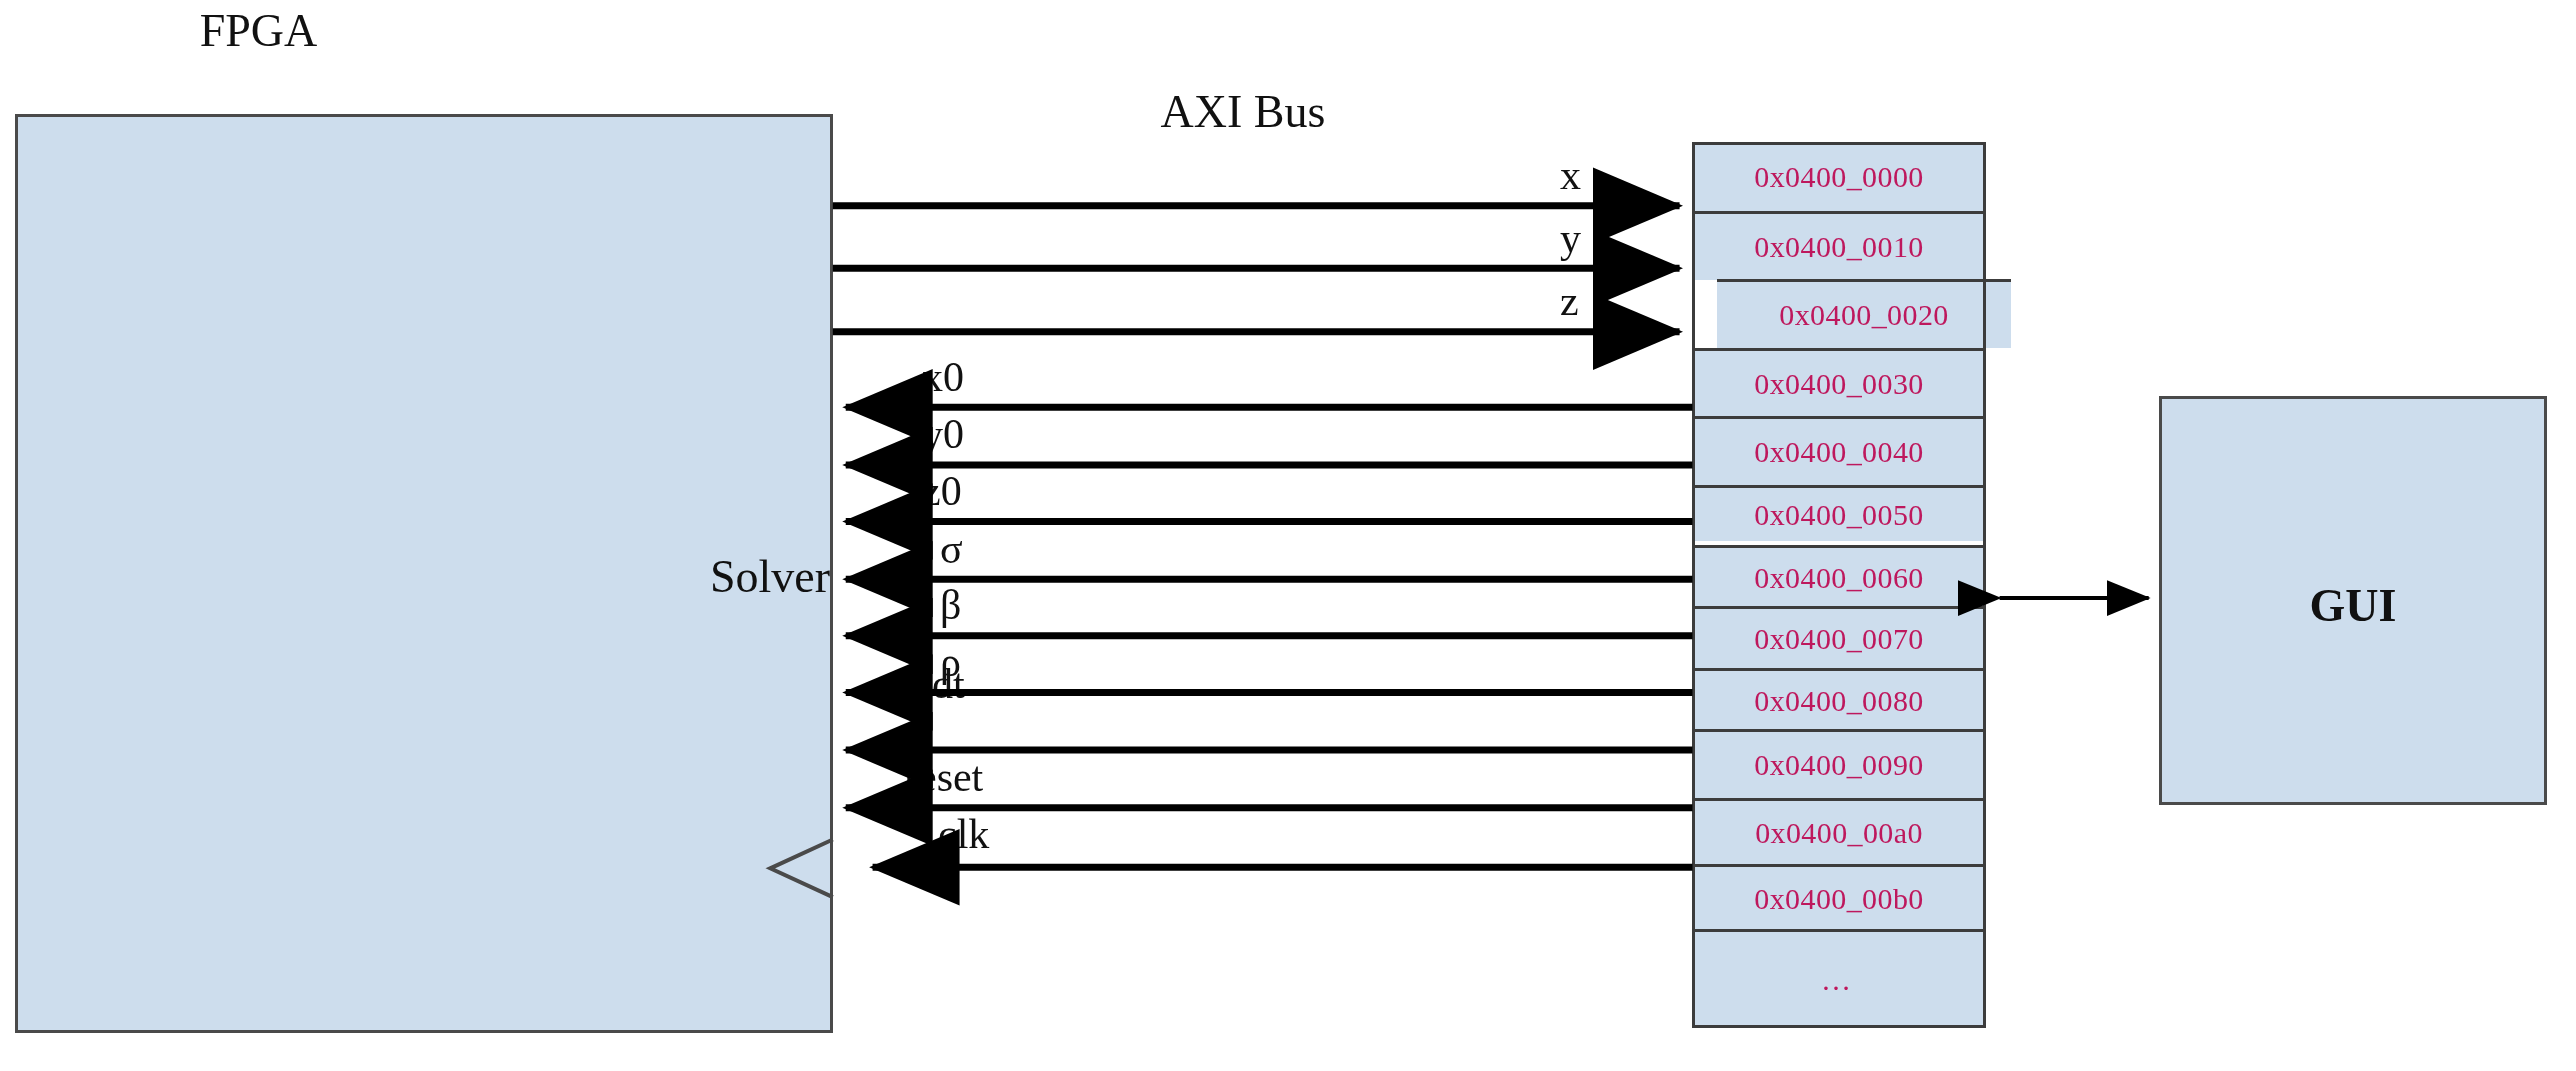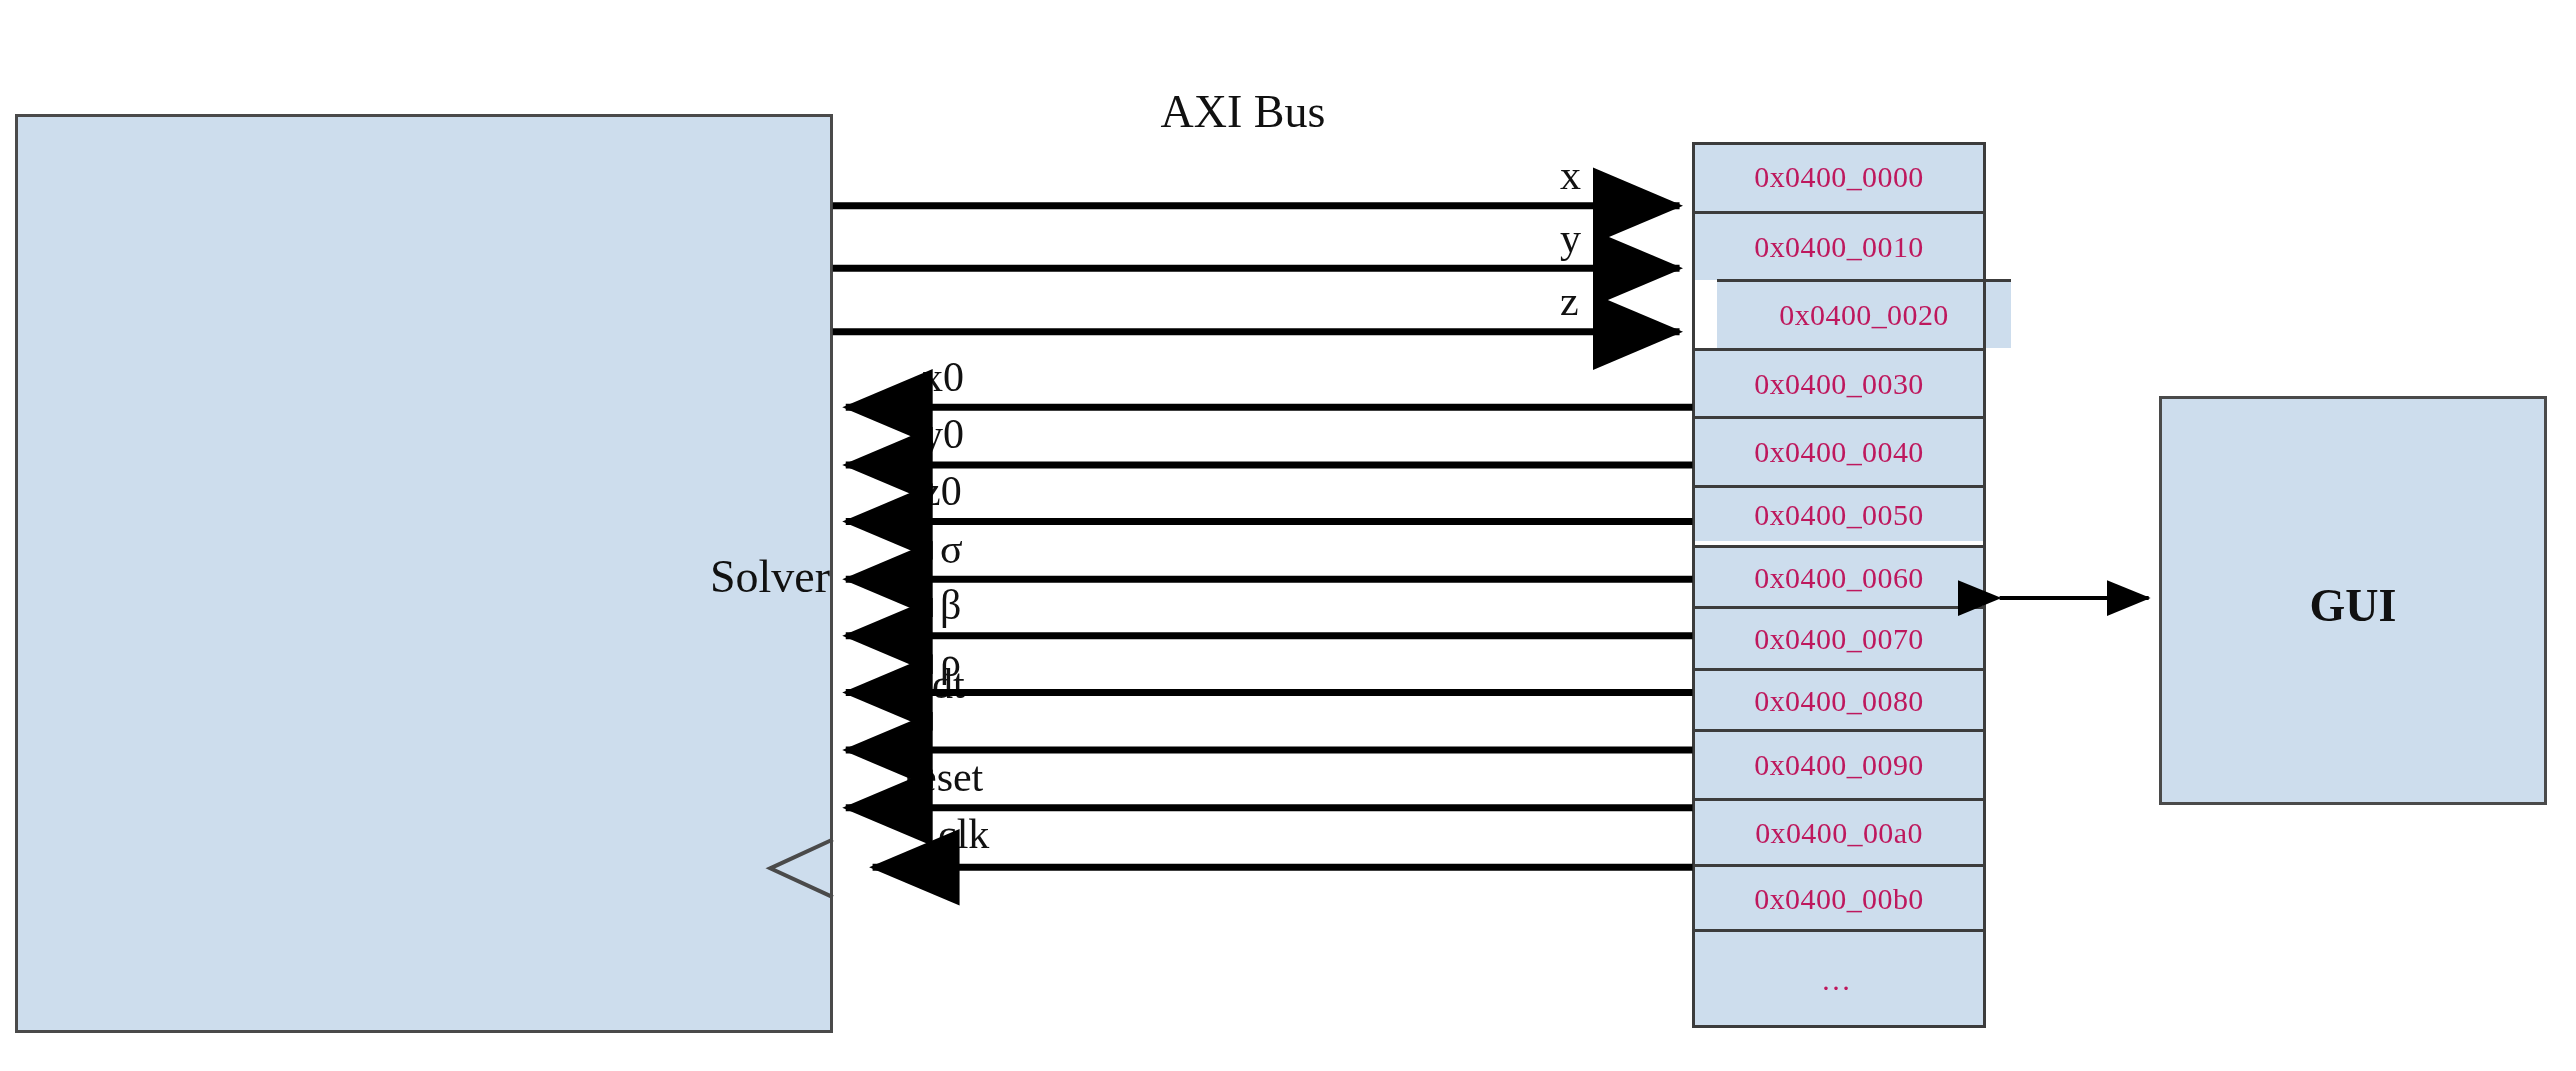--- a/index.html
+++ b/index.html
@@ -73,20 +73,21 @@
     width: 2576px;
     height: 1071px;
     overflow: visible;
   }
 </style>
 </head>
 <body>
 
 <div id="canvas">
 
+  <div class="title" style="left:0px; top:8px; width:517px;">FPGA</div>
   <div class="title" style="left:1044px; top:89px; width:398px;">AXI Bus</div>
 
   <div class="blk" style="left:15px; top:114px; width:818px; height:919px;">
     <div class="blk-label" style="top:437px;text-align:right;">Solver</div>
   </div>
 
   <div class="blk" style="left:2159px; top:396px; width:388px; height:409px;">
     <div class="blk-label" style="top:184px;font-weight:bold;">GUI</div>
   </div>
 

